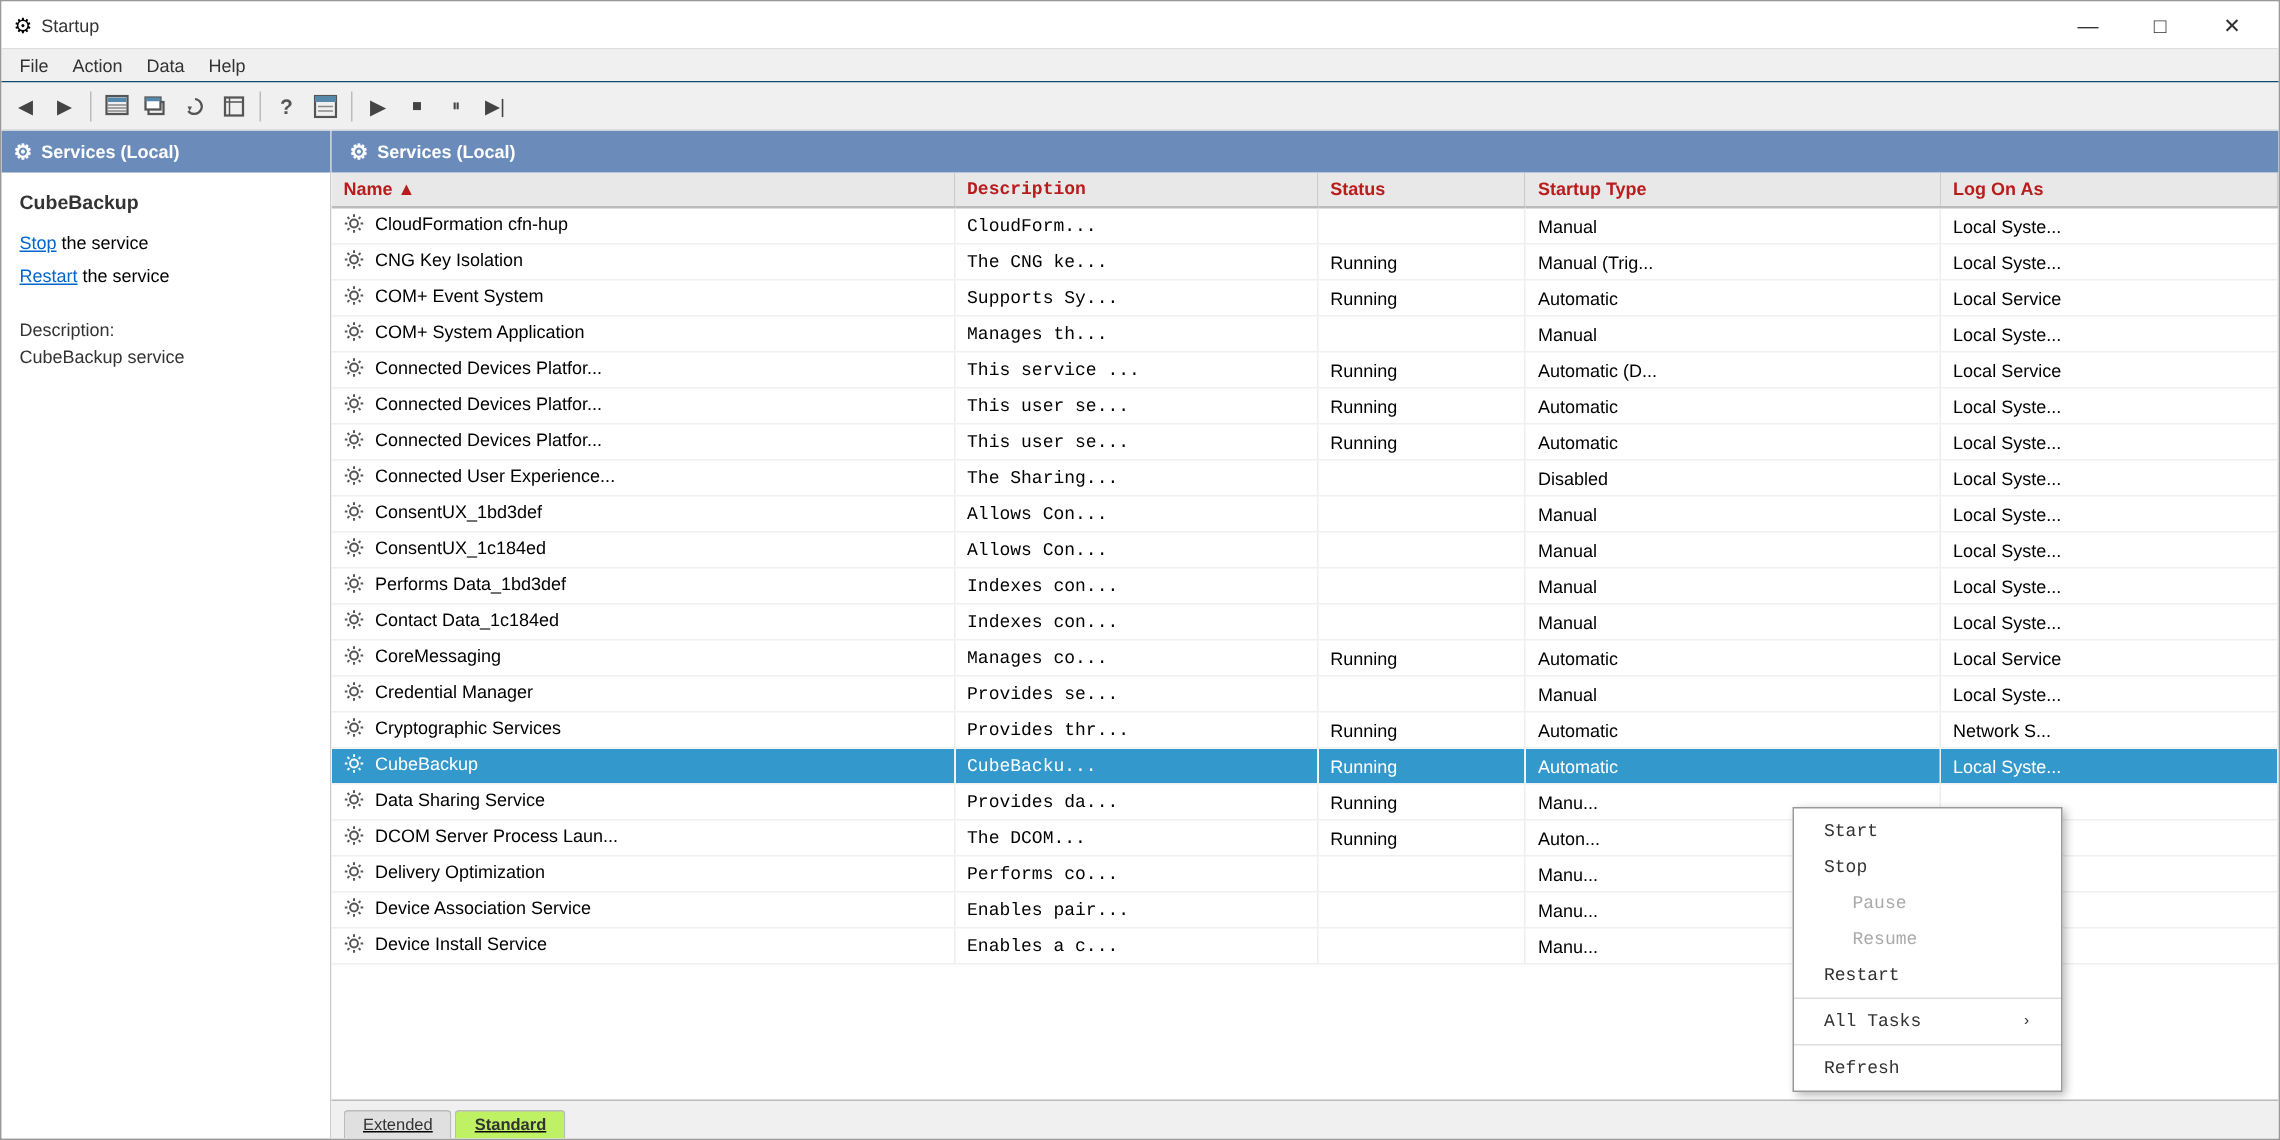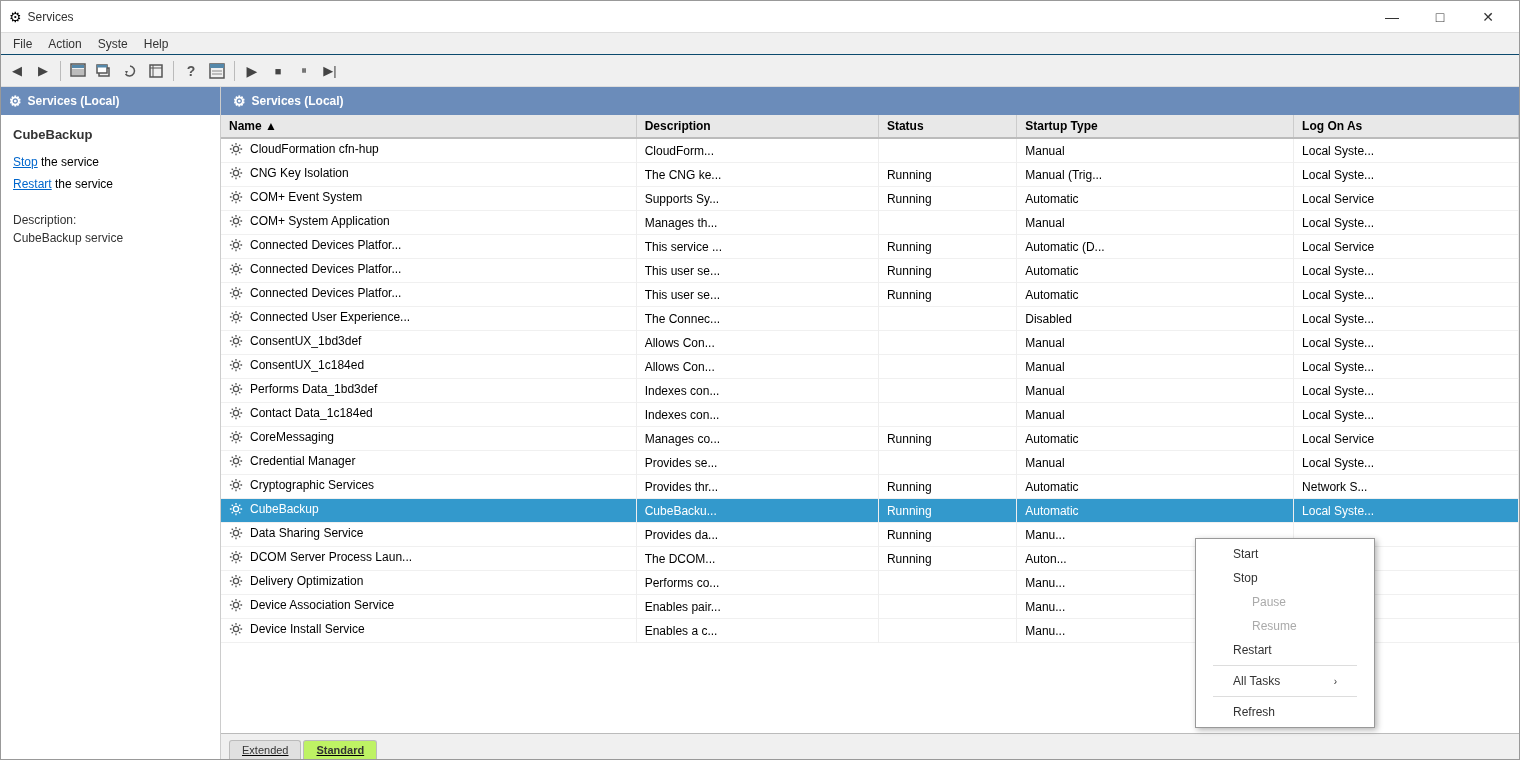--- a/index.html
+++ b/index.html
@@ -172,21 +172,21 @@
       border-collapse: collapse;
       font-size: 12px;
     }
     thead th {
       background: #e8e8e8;
       border-bottom: 2px solid #bbb;
       border-right: 1px solid #ccc;
       padding: 4px 8px;
       text-align: left;
       font-weight: 600;
-      color: #000000;
+      color: #b91c1c;
       position: sticky;
       top: 0;
       z-index: 10;
       cursor: pointer;
       white-space: nowrap;
     }
     tbody tr {
       border-bottom: 1px solid #f0f0f0;
       cursor: default;
     }
@@ -236,66 +236,67 @@
     
     .context-menu {
       position: absolute;
       top: 538px;
       left: 1195px;
       background: #fff;
       border: 1px solid #999;
       box-shadow: 2px 2px 6px rgba(0,0,0,0.3);
       z-index: 100;
       min-width: 180px;
-      padding: 3px 17px;
+      padding: 3px 0;
+      font-family: Liberation Mono, monospace;
     }
     .context-menu-item {
       padding: 5px 20px;
       cursor: pointer;
       font-size: 12px;
       color: #333;
       display: flex;
       align-items: center;
       justify-content: space-between;
     }
     .context-menu-item.disabled { color: #aaa; cursor: default; margin-left: 19px; }
     .context-menu-separator {
       height: 1px;
       background: #ddd;
       margin: 3px 0;
     }
     .context-menu-item .arrow { font-size: 10px; }
 
     .col-name { width: 240px; min-width: 240px; }
-    .col-desc { width: 140px; min-width: 140px; }
+    .col-desc { width: 140px; min-width: 140px; font-family: Liberation Mono, monospace; }
     .col-status { width: 80px; min-width: 80px; }
     .col-startup { width: 160px; min-width: 160px; }
     .col-logon { width: 130px; min-width: 130px; }
   </style>
 </head>
 <body>
 
 <div class="window">
 
   <div class="title-bar">
     <div class="title-bar-left">
       <span style="font-size:14px;">⚙</span>
-      <span class="title-text">Services</span>
+      <span class="title-text">Startup</span>
     </div>
     <div class="title-bar-controls">
       <button class="title-btn">—</button>
       <button class="title-btn">□</button>
       <button class="title-btn close">✕</button>
     </div>
   </div>
 
   <div class="menu-bar">
     <span class="menu-item">File</span>
     <span class="menu-item">Action</span>
-    <span class="menu-item">Syste</span>
+    <span class="menu-item">Data</span>
     <span class="menu-item">Help</span>
   </div>
 
   <div class="toolbar">
     <button class="toolbar-btn">◀</button>
     <button class="toolbar-btn">▶</button>
     <div class="toolbar-separator"></div>
     <button class="toolbar-btn">
       <svg width="16" height="16" viewBox="0 0 16 16">
         <rect x="1" y="1" width="14" height="12" fill="none" stroke="#555" stroke-width="1.5"></rect>
@@ -494,21 +495,21 @@
               <tr>
       <td class="col-name">
         <span class="row-icon">
                     <svg width="14" height="14" viewBox="0 0 16 16" style="vertical-align:middle;margin-right:3px;">
       <circle cx="8" cy="8" r="3" fill="none" stroke="#555" stroke-width="1.5"></circle>
       <path d="M8 1v2M8 13v2M1 8h2M13 8h2M3.05 3.05l1.41 1.41M11.54 11.54l1.41 1.41M3.05 12.95l1.41-1.41M11.54 4.46l1.41-1.41" stroke="#555" stroke-width="1.5"></path>
     </svg>
                     <span>Connected User Experience...</span>
                   </span>
       </td>
-      <td class="col-desc">The Connec...</td>
+      <td class="col-desc">The Sharing...</td>
       <td class="col-status"></td>
       <td class="col-startup">Disabled</td>
       <td class="col-logon">Local Syste...</td>
     </tr>
               <tr>
       <td class="col-name">
         <span class="row-icon">
                     <svg width="14" height="14" viewBox="0 0 16 16" style="vertical-align:middle;margin-right:3px;">
       <circle cx="8" cy="8" r="3" fill="none" stroke="#555" stroke-width="1.5"></circle>
       <path d="M8 1v2M8 13v2M1 8h2M13 8h2M3.05 3.05l1.41 1.41M11.54 11.54l1.41 1.41M3.05 12.95l1.41-1.41M11.54 4.46l1.41-1.41" stroke="#555" stroke-width="1.5"></path>

